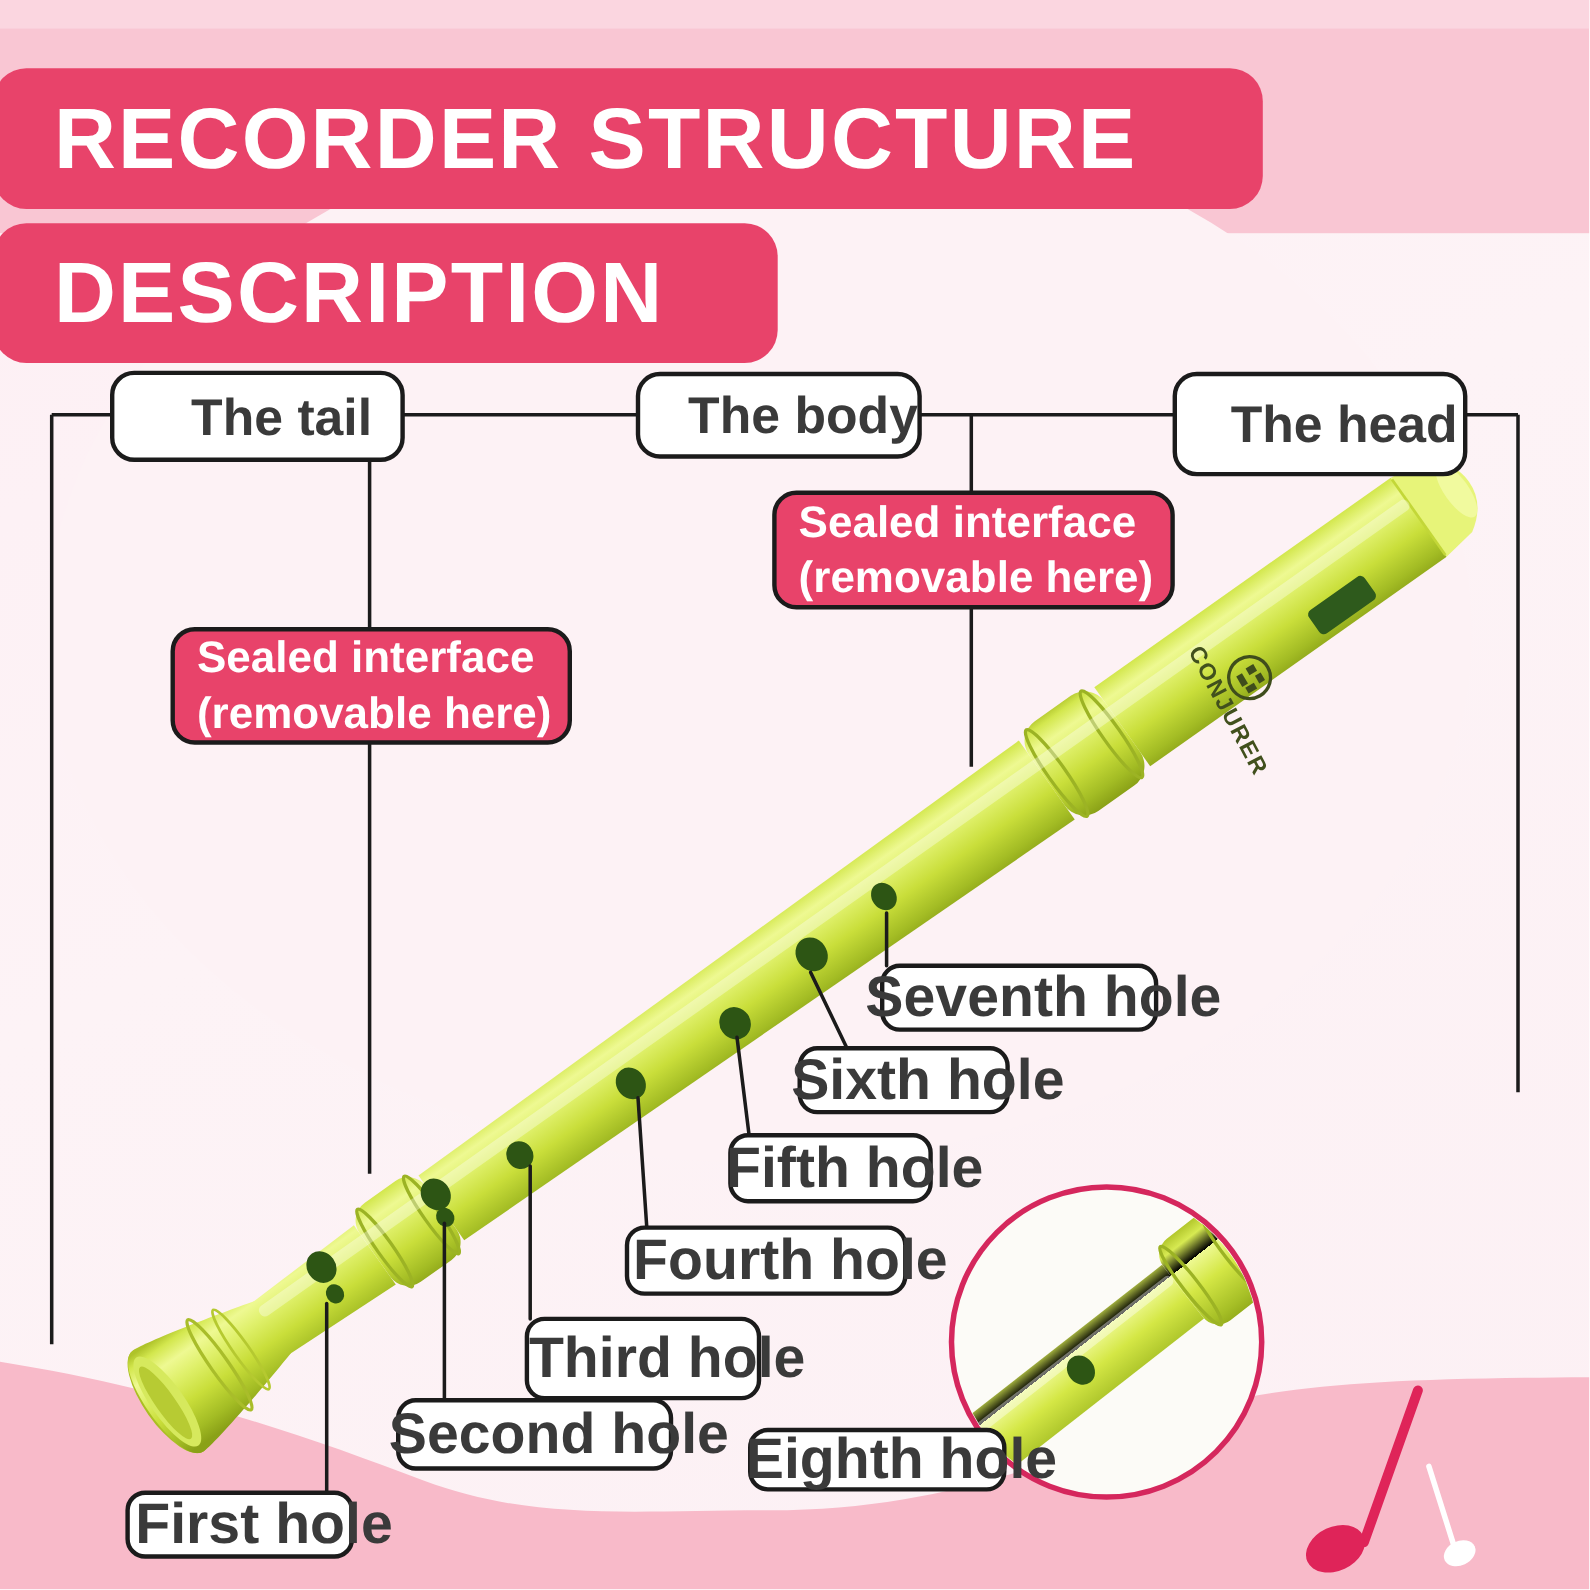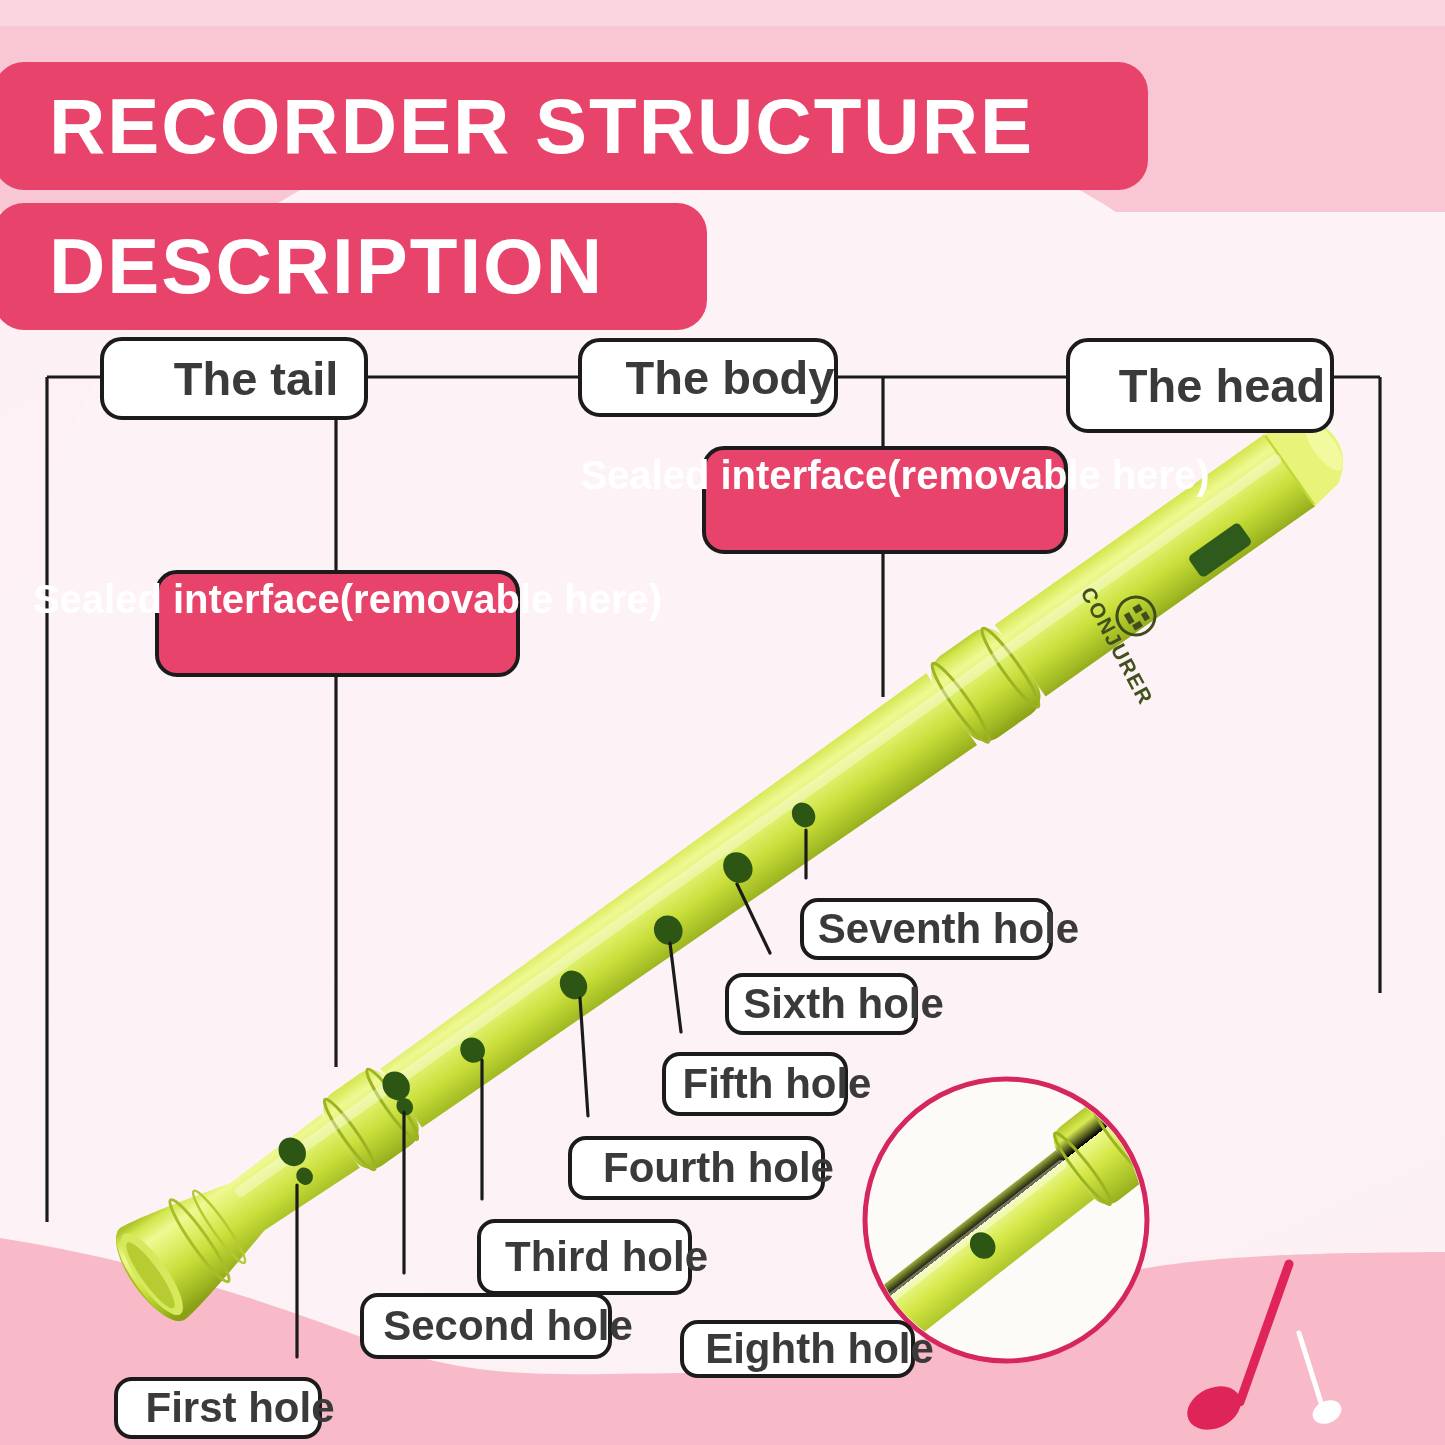--- a/index.html
+++ b/index.html
@@ -15,24 +15,24 @@
     font-size:78px;padding-left:55px;white-space:nowrap;
   }
   .banner1{left:-6px;top:62px;width:1099px;height:128px;}
   .banner2{left:-6px;top:203px;width:658px;height:127px;}
   .pill{
     position:absolute;background:#ffffff;border:4px solid #1b1b1b;border-radius:18px;
     display:flex;align-items:center;justify-content:center;
     color:#3a3a3a;font-weight:700;white-space:nowrap;box-sizing:border-box;padding-left:44px;
   }
   .pill.big{font-size:47px;border-radius:22px;}
-  .pill.small{font-size:42px;margin-top:22px;}
+  .pill.small{font-size:52px;}
   .callout{
     position:absolute;background:#e8436a;border:4px solid #1b1b1b;border-radius:22px;
-    display:flex;flex-direction:row;justify-content:center;
+    display:flex;flex-direction:column;justify-content:center;
     color:#ffffff;font-weight:700;font-size:40px;line-height:1.26;
     padding-left:20px;box-sizing:border-box;white-space:nowrap;
   }
 </style>
 </head>
 <body>
 
 <div class="stage">
 
   <svg width="1445" height="1445" viewBox="0 0 1445 1445">

